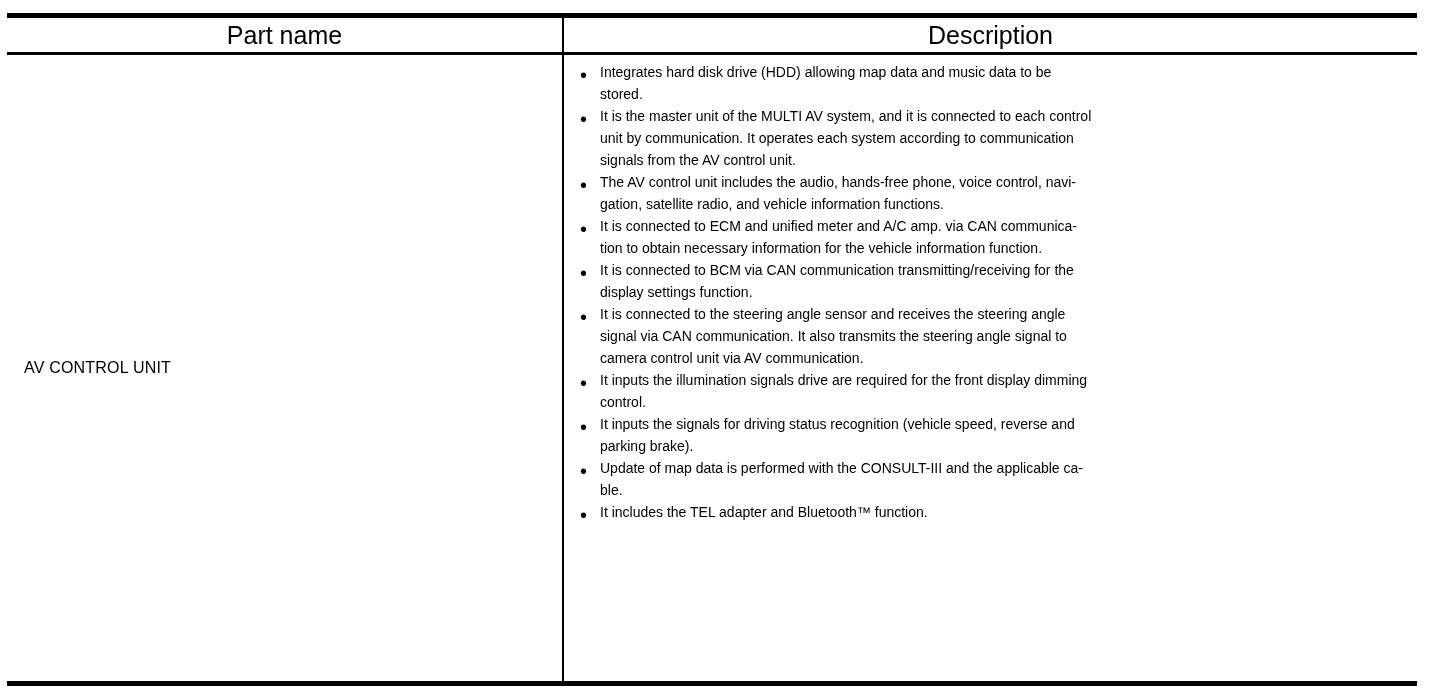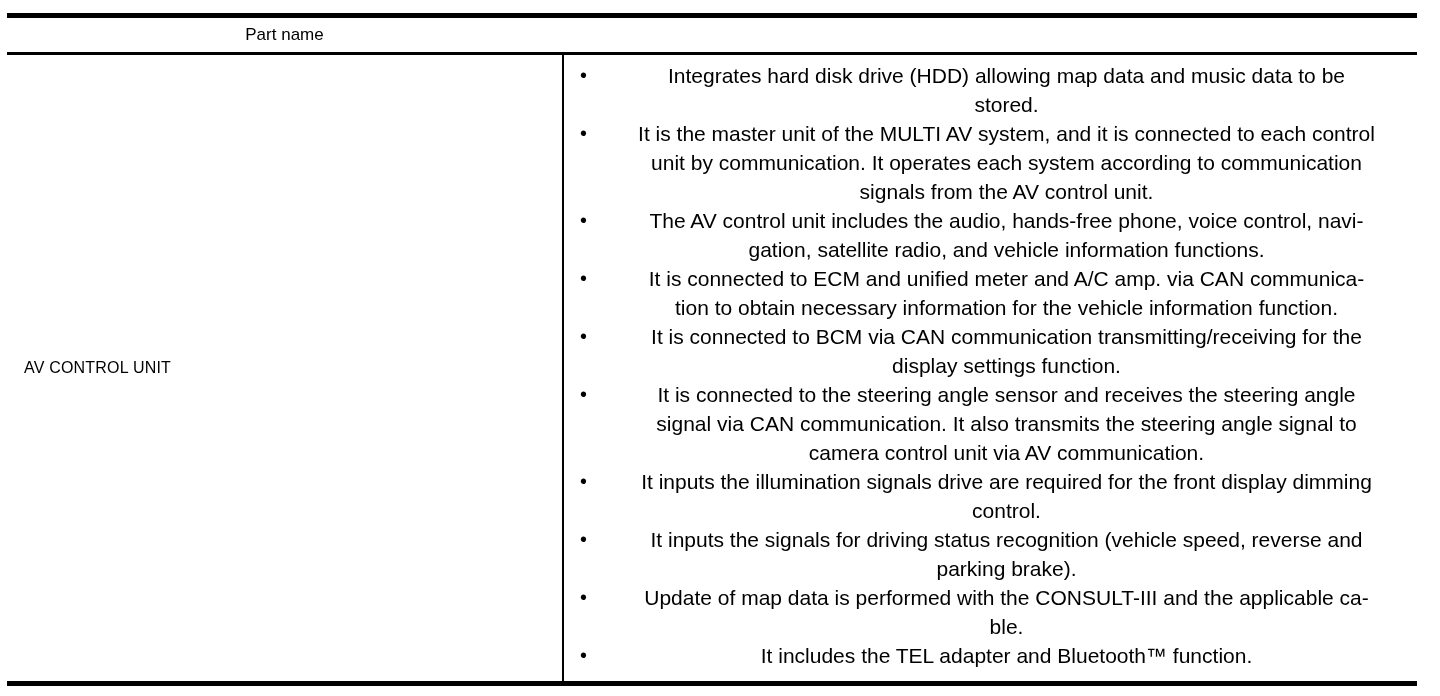--- a/index.html
+++ b/index.html
@@ -32,21 +32,21 @@
   }
   .cell-right {
     flex: 1 1 auto;
     border-left: 2px solid #000;
     min-width: 0;
   }
   .header-cell {
     display: flex;
     align-items: center;
     justify-content: center;
-    font-size: 17px;
+    font-size: 25px;
   }
   .body-row { height: 626px; }
   .part-cell {
     display: flex;
     align-items: center;
     padding-left: 17px;
     font-size: 16px;
     letter-spacing: 0.2px;
   }
   .desc-cell { padding: 6px 4px 0 16px; }
@@ -56,34 +56,36 @@
     padding: 0;
   }
   .bullet-item { display: flex; align-items: flex-start; }
   .bullet-dot {
     flex: 0 0 20px;
     font-size: 19.8px;
     line-height: 29.35px;
   }
   .bullet-text {
     flex: 1 1 auto;
-    font-size: 21px;
-    line-height: 29px;
+    font-size: 14px;
+    line-height: 22px;
     white-space: pre-line;
     min-width: 0;
-    text-align: center;
   }
 </style>
 </head>
 <body>
 
 <div class="doc-table">
   <div class="row header-row">
     <div class="cell-left header-cell">
       <span>Part name</span>
+    </div>
+    <div class="cell-right header-cell">
+      <span>Description</span>
     </div>
   </div>
   <div class="row body-row">
     <div class="cell-left part-cell">
       <span>AV CONTROL UNIT</span>
     </div>
     <div class="cell-right desc-cell">
       <ul class="bullet-list">
         <li class="bullet-item">
           <span class="bullet-dot">•</span>

